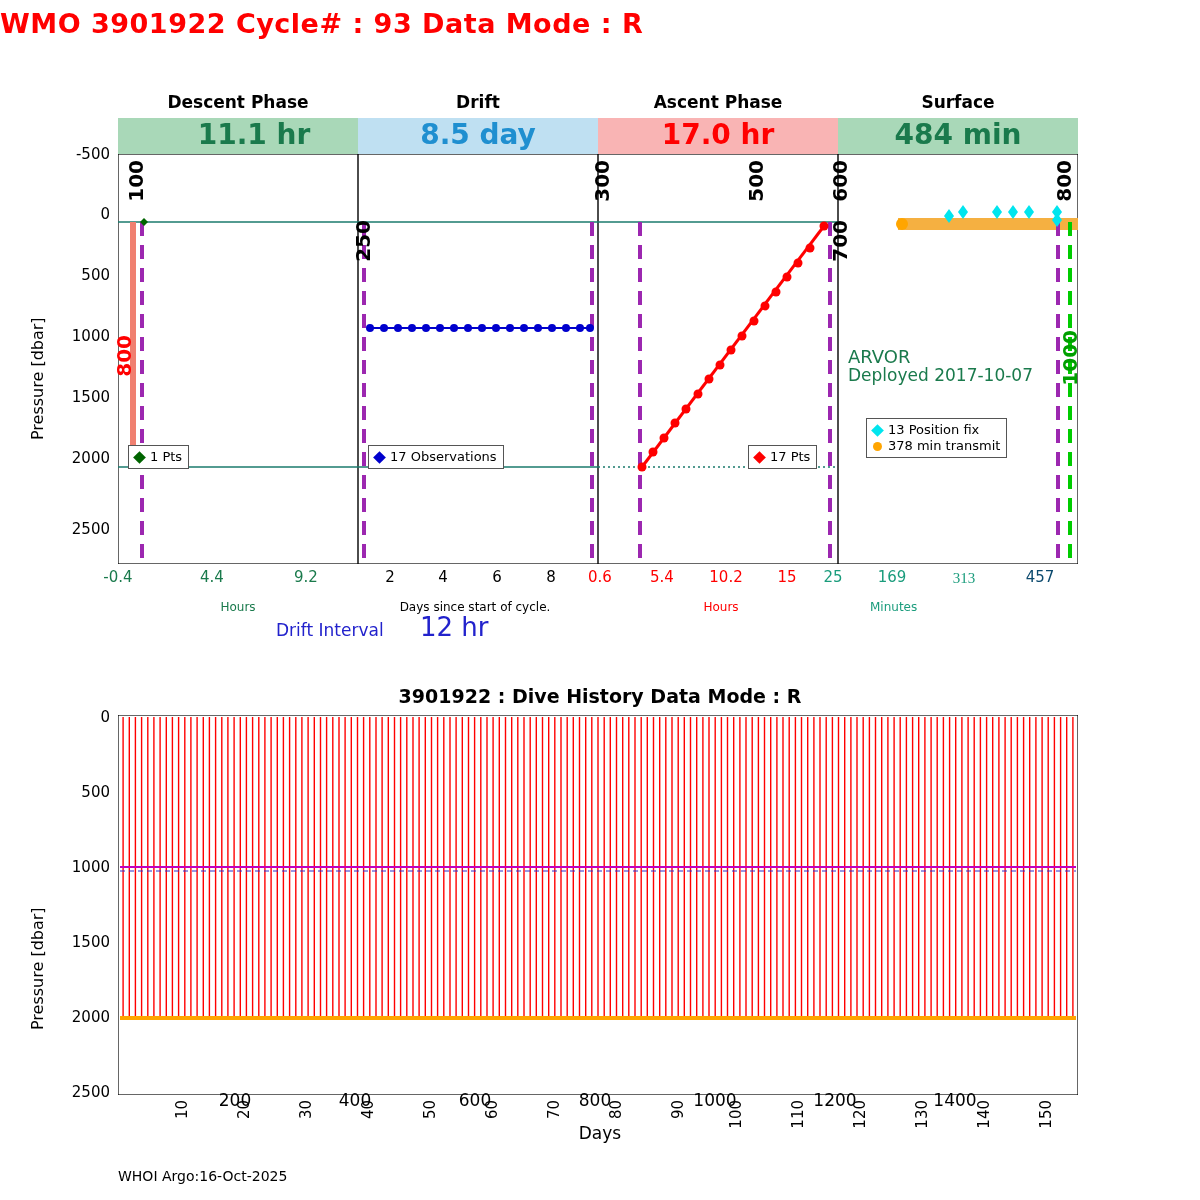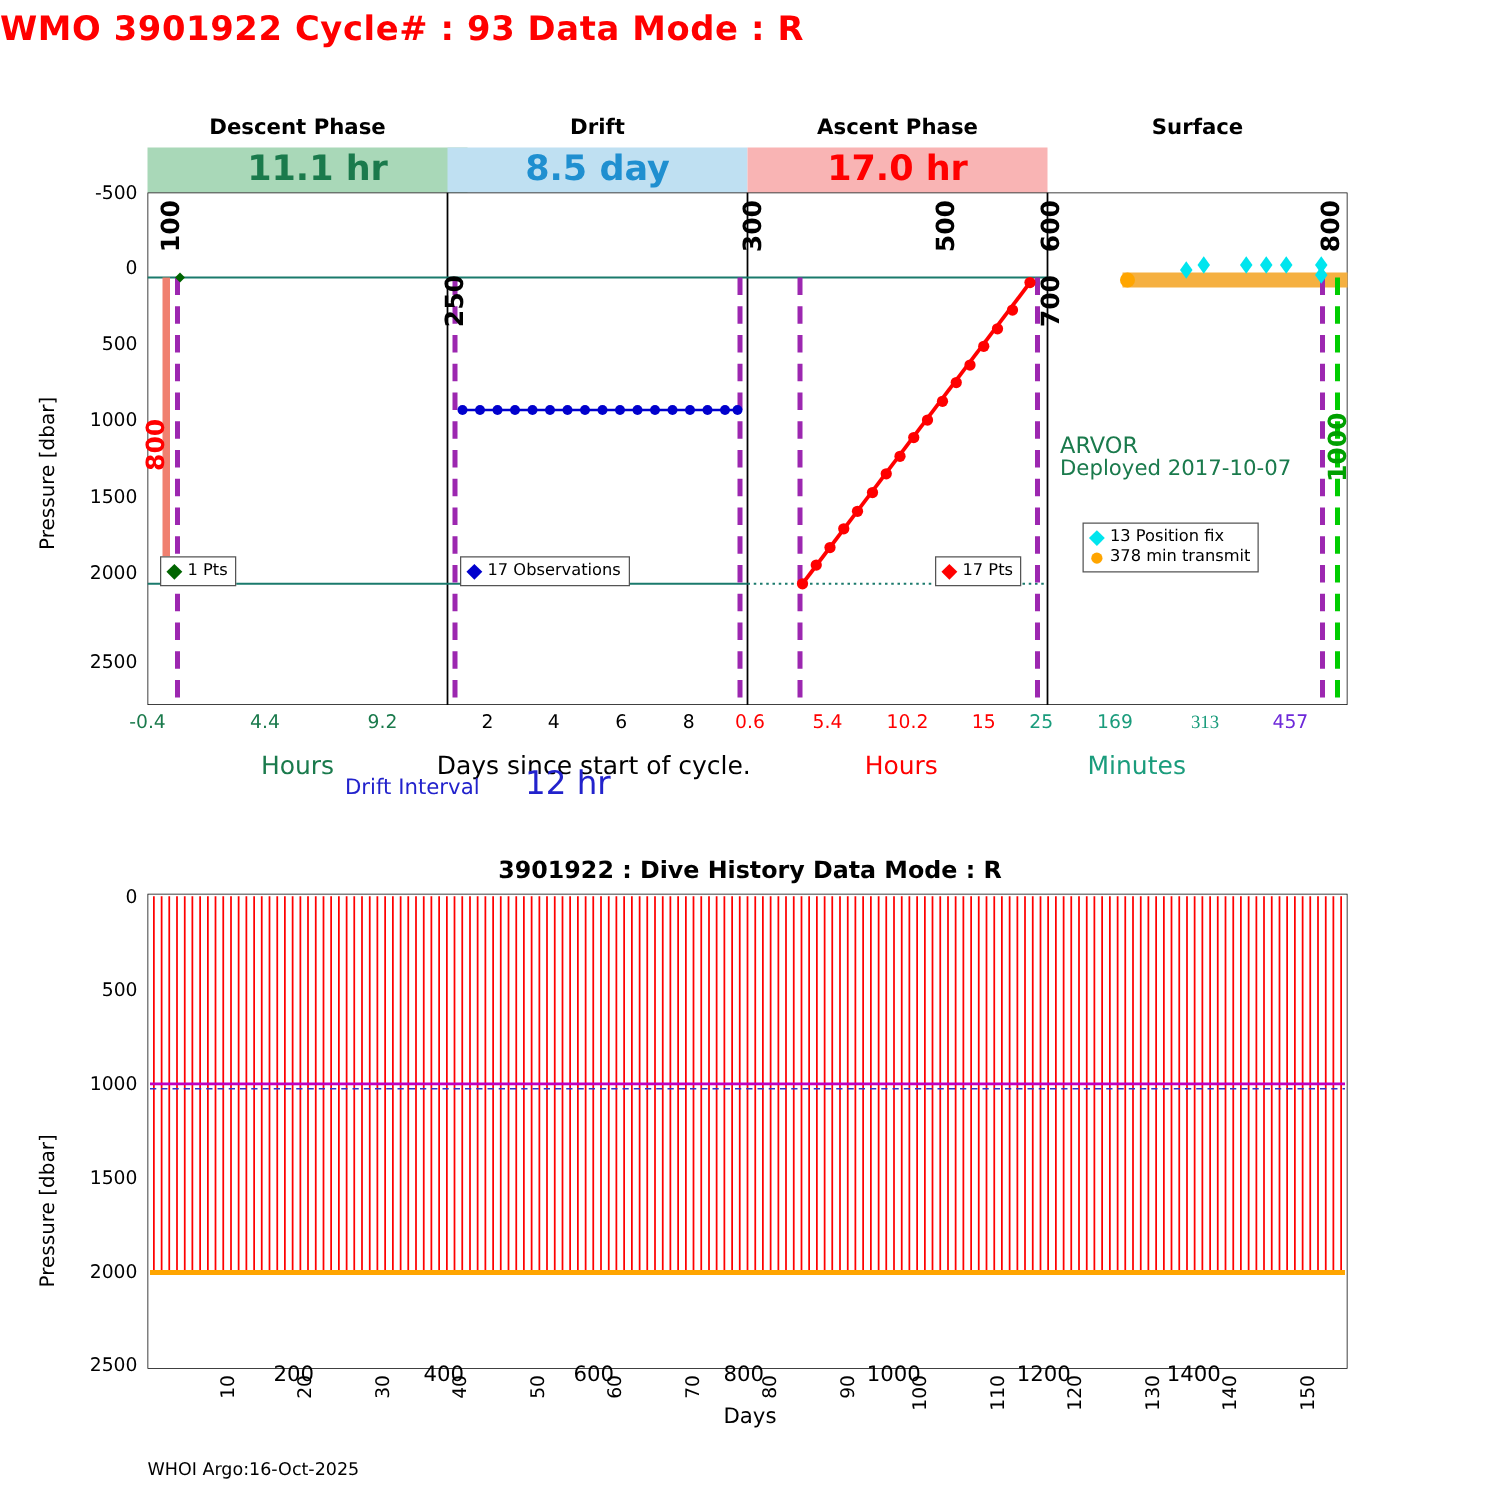--- a/index.html
+++ b/index.html
@@ -1,21 +1,21 @@
 <!DOCTYPE html>
 <html><head>
 <meta charset="utf-8">
 <style>
   html,body{margin:0;padding:0;}
   body{width:1200px;height:1200px;background:#ffffff;font-family:"DejaVu Sans",sans-serif;position:relative;overflow:hidden;}
   .abs{position:absolute;}
   .ttl{font-weight:bold;color:#ff0000;font-size:27px;letter-spacing:0.5px;}
   .phase-hdr{font-weight:bold;font-size:17px;color:#000;text-align:center;}
   .phase-band{text-align:center;font-weight:bold;font-size:28px;line-height:34px;}
-  .axlabel{font-size:20px;color:#000;}
+  .axlabel{font-size:12px;color:#000;}
   .tick{font-size:15px;}
   .vtext{writing-mode:vertical-rl;transform:rotate(180deg);}
   .legend{background:#fff;border:1px solid #555;font-size:13px;padding:3px 6px;}
   .legend div{display:flex;align-items:center;gap:6px;line-height:16px;white-space:nowrap;}
   .dot{width:9px;height:9px;border-radius:50%;display:inline-block;}
   .dia{width:9px;height:9px;display:inline-block;transform:rotate(45deg);}
   .ylab{font-size:16px;color:#000;}
 </style>
 </head>
 <body>
@@ -35,20 +35,21 @@
   <div class="abs tick" style="left:58px;top:460px;width:52px;text-align:right;">2500</div>
 
   <div class="abs phase-hdr" style="left:118px;top:32px;width:240px;">Descent Phase</div>
   <div class="abs phase-hdr" style="left:358px;top:32px;width:240px;">Drift</div>
   <div class="abs phase-hdr" style="left:598px;top:32px;width:240px;">Ascent Phase</div>
   <div class="abs phase-hdr" style="left:838px;top:32px;width:240px;">Surface</div>
 
   <div class="abs phase-band" style="left:118px;top:58px;width:240px;height:36px;background:#a9d8b8;color:#1a7a4c;padding-left:16px;">11.1 hr</div>
   <div class="abs phase-band" style="left:358px;top:58px;width:240px;height:36px;background:#bfe0f2;color:#1f8fd0;">8.5 day</div>
   <div class="abs phase-band" style="left:598px;top:58px;width:240px;height:36px;background:#f9b4b4;color:#ff0000;">17.0 hr</div>
+  <div class="abs phase-band" style="left:838px;top:58px;width:240px;height:36px;background:#a9d8b8;color:#1a7a4c;">484 min</div>
 
   <svg class="abs" width="960" height="410" style="left:118px;top:94px;" viewBox="0 0 960 410">
 
     <rect x="0" y="0" width="960" height="410" fill="none" stroke="#000" stroke-width="1.2"></rect>
 
     <line x1="240" y1="0" x2="240" y2="410" stroke="#000" stroke-width="1.4"></line>
     <line x1="480" y1="0" x2="480" y2="410" stroke="#000" stroke-width="1.4"></line>
     <line x1="720" y1="0" x2="720" y2="410" stroke="#000" stroke-width="1.4"></line>
 
     <line x1="0" y1="68" x2="720" y2="68" stroke="#1a7a6c" stroke-width="1.6"></line>
@@ -177,21 +178,21 @@
   <div class="abs tick" style="left:536px;top:508px;width:30px;text-align:center;">8</div>
 
   <div class="abs tick" style="left:578px;top:508px;width:44px;text-align:center;color:#ff0000;">0.6</div>
   <div class="abs tick" style="left:640px;top:508px;width:44px;text-align:center;color:#ff0000;">5.4</div>
   <div class="abs tick" style="left:700px;top:508px;width:52px;text-align:center;color:#ff0000;">10.2</div>
   <div class="abs tick" style="left:772px;top:508px;width:30px;text-align:center;color:#ff0000;">15</div>
 
   <div class="abs tick" style="left:818px;top:508px;width:30px;text-align:center;color:#1a9c7c;">25</div>
   <div class="abs tick" style="left:870px;top:508px;width:44px;text-align:center;color:#1a9c7c;">169</div>
   <div class="abs tick" style="left:942px;top:510px;width:44px;text-align:center;color:#1a9c7c;font-family:Liberation Serif, serif;">313</div>
-  <div class="abs tick" style="left:1018px;top:508px;width:44px;text-align:left;color:#6d28d9;">457</div>
+  <div class="abs tick" style="left:1018px;top:508px;width:44px;text-align:center;color:#0c4a6e;">457</div>
 
   <div class="abs axlabel" style="left:148px;top:540px;width:180px;text-align:center;color:#1a7a4c;">Hours</div>
   <div class="abs axlabel" style="left:330px;top:540px;width:290px;text-align:center;color:#000;">Days since start of cycle.</div>
   <div class="abs axlabel" style="left:636px;top:540px;width:170px;text-align:center;color:#ff0000;">Hours</div>
   <div class="abs axlabel" style="left:870px;top:540px;width:180px;text-align:left;color:#1a9c7c;">Minutes</div>
 
   <div class="abs" style="left:276px;top:560px;font-size:17px;color:#2222cc;">Drift Interval</div>
   <div class="abs" style="left:420px;top:552px;font-size:26px;color:#2222cc;">12 hr</div>
 </div>
 

